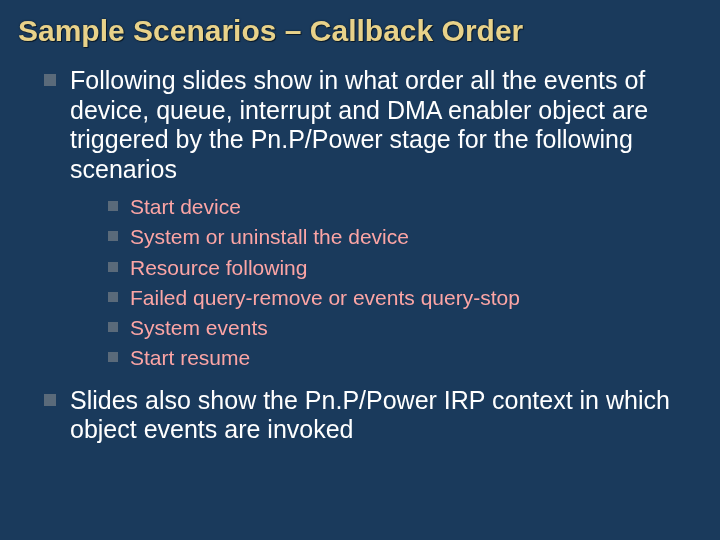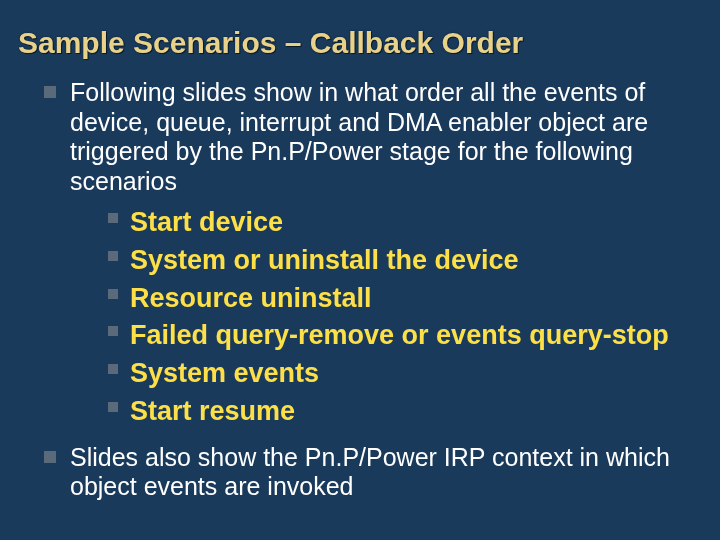--- a/index.html
+++ b/index.html
@@ -9,21 +9,21 @@
     height: 540px;
     background: #1a3a5c;
     font-family: Arial, Helvetica, sans-serif;
     color: #ffffff;
     overflow: hidden;
   }
   .slide {
     width: 720px;
     height: 540px;
     box-sizing: border-box;
-    padding: 26px 18px 0 18px;
+    padding: 14px 18px 0 18px;
   }
   .title {
     font-size: 30px;
     font-weight: bold;
     color: #e8d28a;
     text-shadow: 1px 1px 0 #0a1a2a, 0 0 2px #0a1a2a;
     margin: 0 0 18px 0;
     letter-spacing: 0px;
   }
   .level1 {
@@ -52,24 +52,23 @@
     margin: 0 0 4px 0;
   }
   .level2 .bullet {
     flex: 0 0 auto;
     width: 10px;
     height: 10px;
     background: #5a6a7a;
     margin: 7px 12px 0 0;
   }
   .level2 .text {
-    font-size: 27px;
+    font-size: 21px;
     line-height: 1.25;
-    color: #fde047;
-    font-weight: bold;
+    color: #fca5a5;
   }
 </style>
 </head>
 <body>
 
 <div class="slide">
 
   <div class="title">Sample Scenarios – Callback Order</div>
 
   <div class="level1">
@@ -81,21 +80,21 @@
     <div class="level2">
       <div class="bullet"></div>
       <div class="text">Start device</div>
     </div>
     <div class="level2">
       <div class="bullet"></div>
       <div class="text">System or uninstall the device</div>
     </div>
     <div class="level2">
       <div class="bullet"></div>
-      <div class="text">Resource uninstall</div>
+      <div class="text">Resource following</div>
     </div>
     <div class="level2">
       <div class="bullet"></div>
       <div class="text">Failed query-remove or events query-stop</div>
     </div>
     <div class="level2">
       <div class="bullet"></div>
       <div class="text">System events</div>
     </div>
     <div class="level2">

